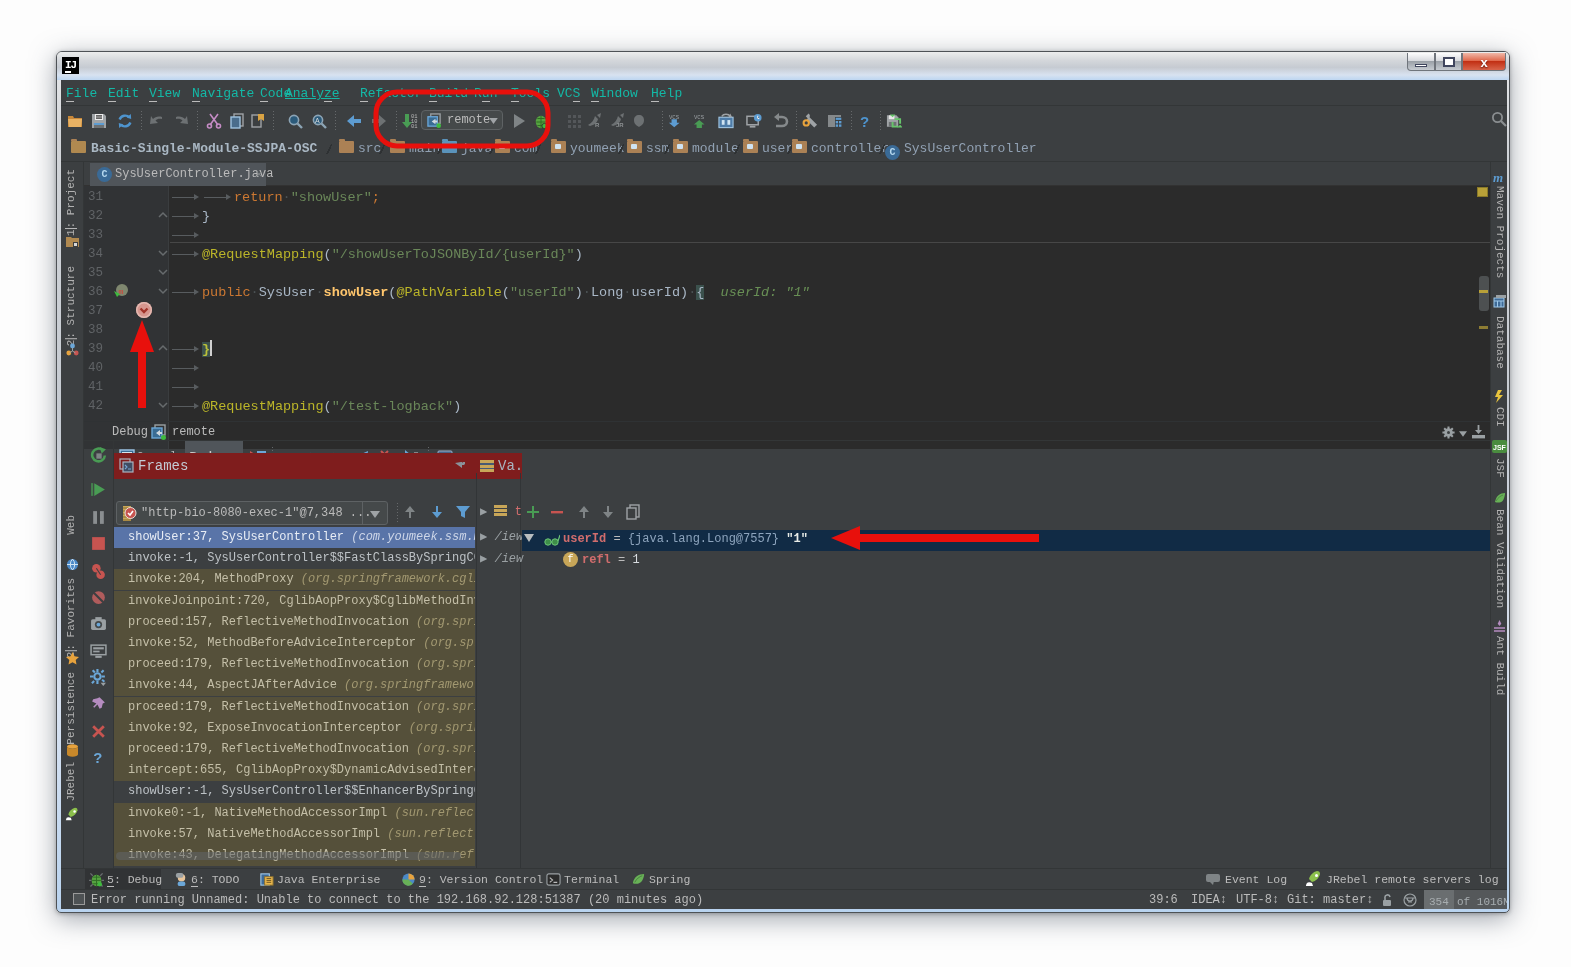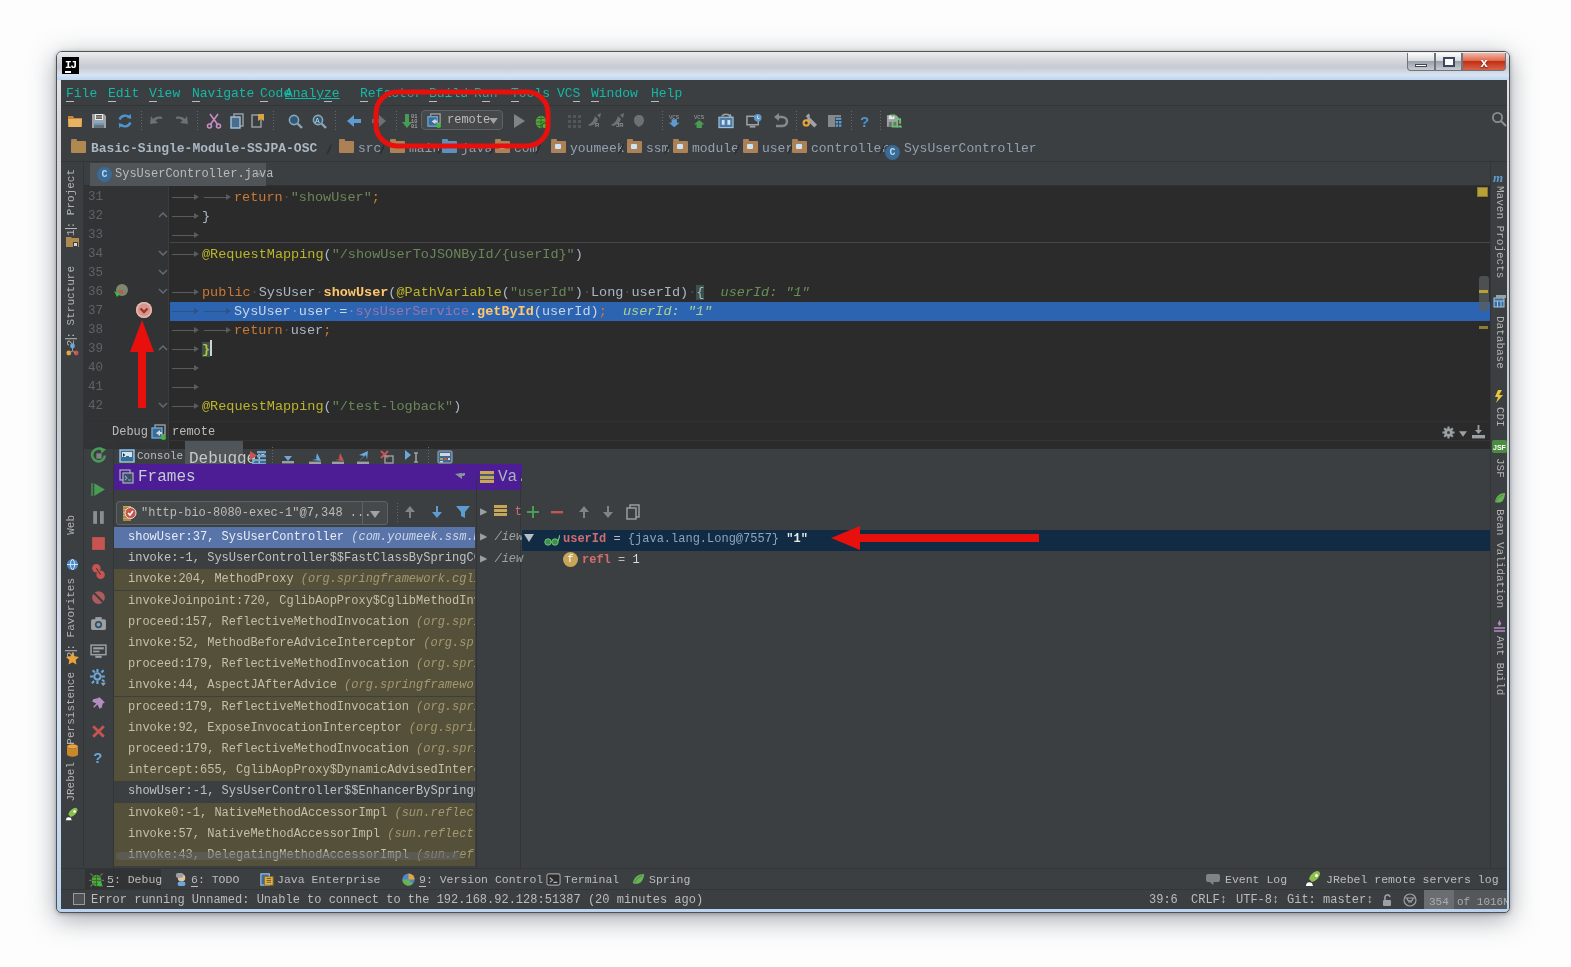--- a/index.html
+++ b/index.html
@@ -85,21 +85,21 @@
 .execline .tb::before { border-color:#31547f; } .execline .tb::after { border-left-color:#31547f; }
 .msep { position:absolute; left:86px; right:0; border-top:1px solid #474747; }
 .brace { background:#3b514d; }
 .d { color:#4b5254; font-style:normal; }
 .execline .d { color:#6f94c9; }
 
 
 #dbghead { left:23px; top:341px; right:17px; height:20px; border-top:1px solid #2f3234; border-bottom:1px solid #333637; font-size:12px; }
 #dbgbar { left:23px; top:361px; width:30px; bottom:41px; border-right:1px solid #333637; }
 #dbgtabs { left:53px; top:361px; right:17px; height:32px; }
-.hdr { position:absolute; top:384px; height:26px; background:#4c1d95; font-size:16px; color:#c3cbd4; line-height:26px; }
+.hdr { position:absolute; top:373px; height:26px; background:#7f1d1d; font-size:14px; color:#c3cbd4; line-height:26px; }
 #f-toolrow { position:absolute; left:53px; top:419px; width:361px; height:28px; }
 #w-toolrow { position:absolute; left:460px; top:419px; right:17px; height:28px; }
 #frames { position:absolute; left:53px; top:447px; width:361px; bottom:41px; overflow:hidden; }
 .frow { position:absolute; left:0; width:100%; height:21px; line-height:21px; font-size:12px; white-space:pre; overflow:hidden; color:#bdc2c6; padding-left:14px; }
 .frow em { font-style:italic; color:#8f8f83; }
 .frow.lib { background:#55503a; color:#c4bfa8; } .frow.lib em { color:#a29871; }
 .frow.sel { background:#5974a8; color:#e8edf5; } .frow.sel em { color:#cdd6e8; }
 #vars { position:absolute; left:415px; top:393px; width:45px; bottom:41px; border-left:1px solid #323537; border-right:1px solid #323537; }
 #watches { position:absolute; left:461px; top:447px; right:17px; bottom:41px; }
 
@@ -424,22 +424,20 @@
       <div class="ln" style="top:154px;">39</div>
       <div class="ln" style="top:173px;">40</div>
       <div class="ln" style="top:192px;">41</div>
       <div class="ln" style="top:211px;">42</div>
       <div class="msep" style="top:56px;"></div>
       <div class="crow" style="top:2px;"><span class="tb"></span><span class="tb"></span><span class="k">return</span><i class="d">·</i><span class="s">"showUser"</span><span class="k">;</span></div>
       <div class="crow" style="top:21px;"><span class="tb"></span>}</div>
       <div class="crow" style="top:40px;"><span class="tb"></span></div>
       <div class="crow" style="top:59px;"><span class="tb"></span><span class="an">@RequestMapping</span>(<span class="s">"/showUserToJSONById/{userId}"</span>)</div>
       <div class="crow" style="top:97px;"><span class="tb"></span><span class="k">public</span><i class="d">·</i>SysUser<i class="d">·</i><span class="mt">showUser</span>(<span class="an">@PathVariable</span>(<span class="s">"userId"</span>)<i class="d">·</i>Long<i class="d">·</i>userId)<i class="d">·</i><span class="brace">{</span>  <span class="hint">userId: "1"</span></div>
-      <div class="crow execline" style="top:116px;"><span class="tb"></span><span class="tb"></span>SysUser<i class="d">·</i>user<i class="d">·</i>=<i class="d">·</i><span class="fld">sysUserService</span>.<span class="mt">getById</span>(userId)<span class="k">;</span>  <span class="hint2">userId: "1"</span></div>
-      <div class="crow" style="top:135px;"><span class="tb"></span><span class="tb"></span><span class="k">return</span><i class="d">·</i>user<span class="k">;</span></div>
       <div class="crow" style="top:154px;"><span class="tb"></span><span class="brace" style="color:#bbc139;font-weight:bold;">}</span><span style="display:inline-block;width:1.5px;height:16px;background:#d0d0d0;vertical-align:-3px;"></span></div>
       <div class="crow" style="top:173px;"><span class="tb"></span></div>
       <div class="crow" style="top:192px;"><span class="tb"></span></div>
       <div class="crow" style="top:211px;"><span class="tb"></span><span class="an">@RequestMapping</span>(<span class="s">"/test-logback"</span>)</div>
 
       <div style="position:absolute;left:29px;top:97px;width:17px;height:15px;">
         <circle></circle><svg width="17" height="15" viewBox="0 0 17 15">
             <circle cx="9" cy="7" r="6" fill="#8d9779" opacity=".85"></circle>
             <text x="5.5" y="10.5" font-size="8" fill="#c35042" font-family="Liberation Mono" font-weight="bold">m</text>
             <path fill="#3fba3f" d="M1 8l6 3-3 3z"></path>
@@ -746,21 +744,21 @@
           <circle cx="11.5" cy="5.5" r="1.5" fill="#fff"></circle>
           <path fill="#fff" d="M2 13c2 0 4 1 4 3H1z"></path>
           <path fill="#fff" d="M1 16h7l-1-3c-2-1-4-1-5 0z"></path>
         </svg>
       <span class="bi" style="left:1265px;">JRebel remote servers log</span>
     </div>
     <div class="abs" id="statusbar">
       <div class="si" style="left:12px;top:3px;width:12px;height:12px;border:1px solid #9a9a9a;background:#4e5254;"></div>
       <span class="si" style="left:30px;">Error running Unnamed: Unable to connect to the 192.168.92.128:51387 (20 minutes ago)</span>
       <span class="si" style="left:1088px;">39:6</span>
-      <span class="si" style="left:1130px;">CRLF↕</span>
+      <span class="si" style="left:1130px;">IDEA↕</span>
       <span class="si" style="left:1175px;">UTF-8↕</span>
       <span class="si" style="left:1226px;">Git: master↕</span>
       <svg class="si" style="left:1320px;top:4px;width:12px;height:13px;" viewBox="0 0 12 13">
           <rect x="2" y="6" width="8" height="6" rx="1" fill="#9aa0a3"></rect>
           <path fill="none" stroke="#9aa0a3" stroke-width="1.6" d="M4 6V4a2.5 2.5 0 0 1 5-1"></path>
         </svg>
       <svg class="si" style="left:1342px;top:3px;width:14px;height:14px;" viewBox="0 0 14 14">
           <circle cx="7" cy="7" r="6" fill="none" stroke="#9aa0a3" stroke-width="1.2"></circle>
           <path stroke="#9aa0a3" stroke-width="1.2" fill="none" d="M2 5h10M4 5c0 4 6 4 6 0M5 9h4"></path>
         </svg>

